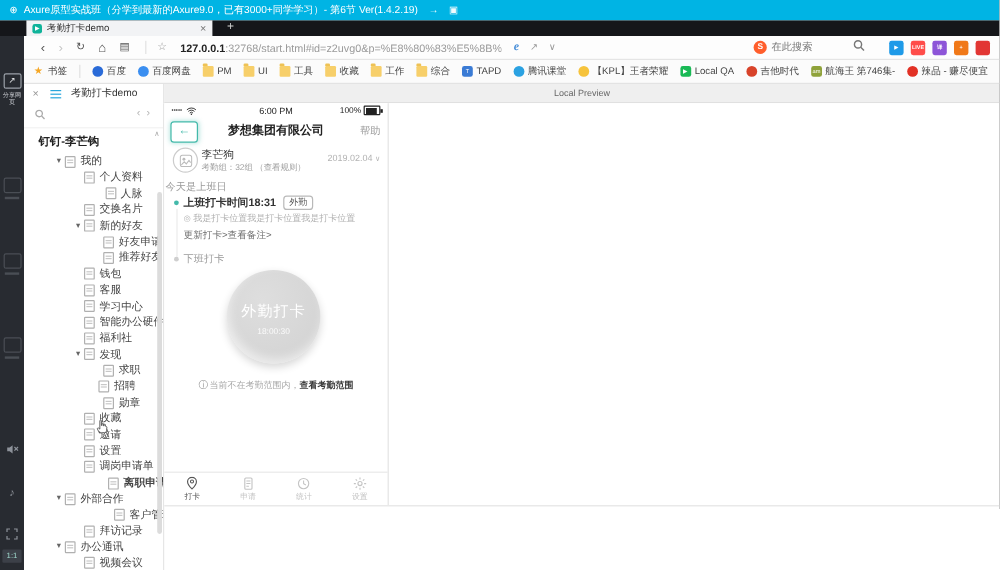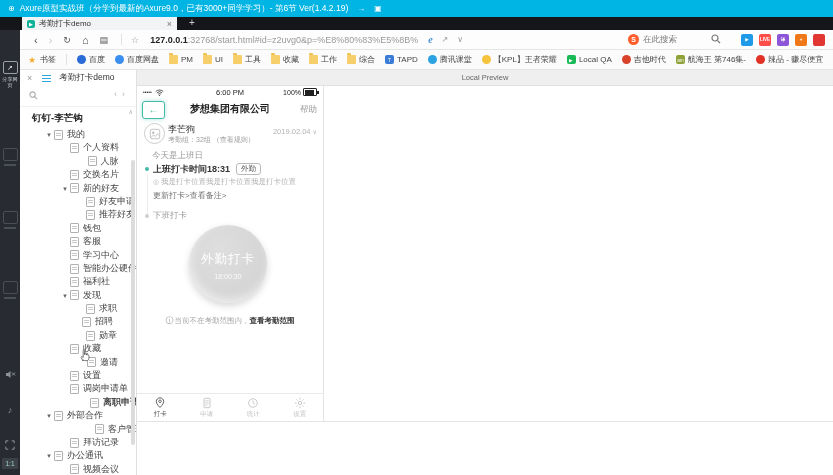--- a/index.html
+++ b/index.html
@@ -117,21 +117,21 @@
   .p-title{position:absolute;left:30px;right:30px;top:16px;text-align:center;font-size:10px;
            font-weight:bold;color:#222;}
   .p-help{position:absolute;right:6px;top:18px;font-size:8.5px;color:#999;}
   
   .p-avatar{position:absolute;left:7px;top:37px;width:19px;height:19px;border:1px solid #ccc;
             border-radius:50%;display:flex;align-items:center;justify-content:center;color:#bbb;}
   .p-name{position:absolute;left:31px;top:37px;font-size:9px;color:#333;}
   .p-group{position:absolute;left:31px;top:49px;font-size:7px;color:#9f9f9f;}
   .p-date{position:absolute;right:6px;top:41px;font-size:7.5px;color:#b3b3b3;}
   .p-date .chev{font-size:6px;}
-  .p-today{position:absolute;left:15px;top:64px;font-size:8.5px;color:#9a9a9a;}
+  .p-today{position:absolute;left:1px;top:64px;font-size:8.5px;color:#9a9a9a;}
   
   .tl-dot1{position:absolute;left:8px;top:81px;width:4px;height:4px;border-radius:50%;background:#43b9aa;}
   .tl-line{position:absolute;left:9.5px;top:88px;height:40px;border-left:1px solid #ececec;}
   .tl-dot2{position:absolute;left:8px;top:128px;width:4px;height:4px;border-radius:50%;background:#cfcfcf;}
   .tl-row1{position:absolute;left:16px;top:77px;font-size:9px;color:#333;font-weight:bold;}
   .badge{display:inline-block;border:1px solid #b9b9b9;border-radius:3px;font-size:7.5px;
          font-weight:normal;color:#555;padding:0 4px;margin-left:6px;line-height:10px;
          vertical-align:1px;}
   .tl-row2{position:absolute;left:16px;top:91px;font-size:7.5px;color:#b0b0b0;}
   .tl-row2 .pin{font-size:7px;color:#b5b5b5;margin-right:2px;}
@@ -452,21 +452,21 @@
         <div class="trow" style="padding-left: 56px;">
           <span class="tarrow">▾</span>
           <span class="picon"></span>
           <span class="tlabel">勋章</span>
         </div>
         <div class="trow" style="padding-left: 40px;">
           <span class="tarrow">▾</span>
           <span class="picon"></span>
           <span class="tlabel">收藏</span>
         </div>
-        <div class="trow" style="padding-left: 57px;">
+        <div class="trow" style="padding-left: 40px;">
           <span class="tarrow">▾</span>
           <span class="picon"></span>
           <span class="tlabel">邀请</span>
         </div>
         <div class="trow" style="padding-left: 40px;">
           <span class="tarrow">▾</span>
           <span class="picon"></span>
           <span class="tlabel">设置</span>
         </div>
         <div class="trow" style="padding-left: 40px;">

